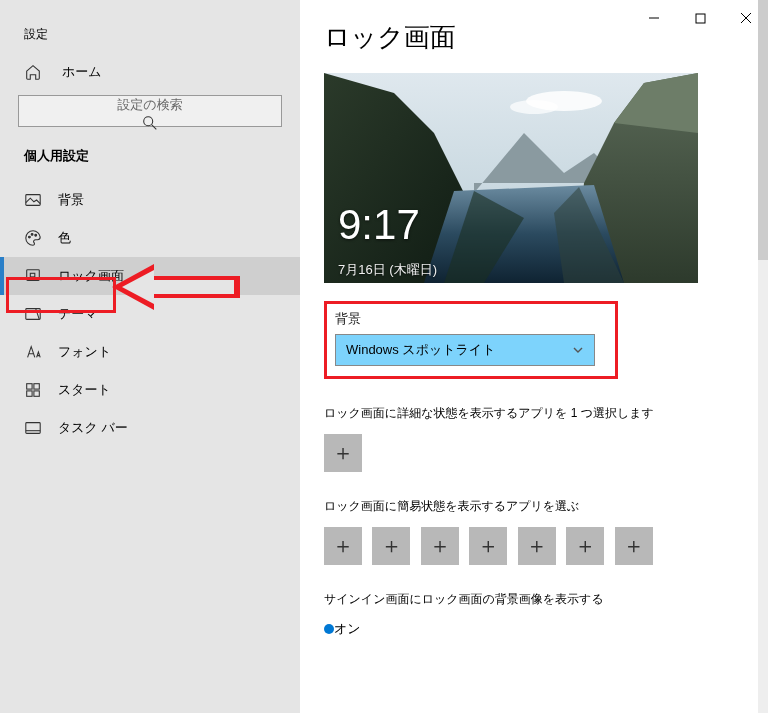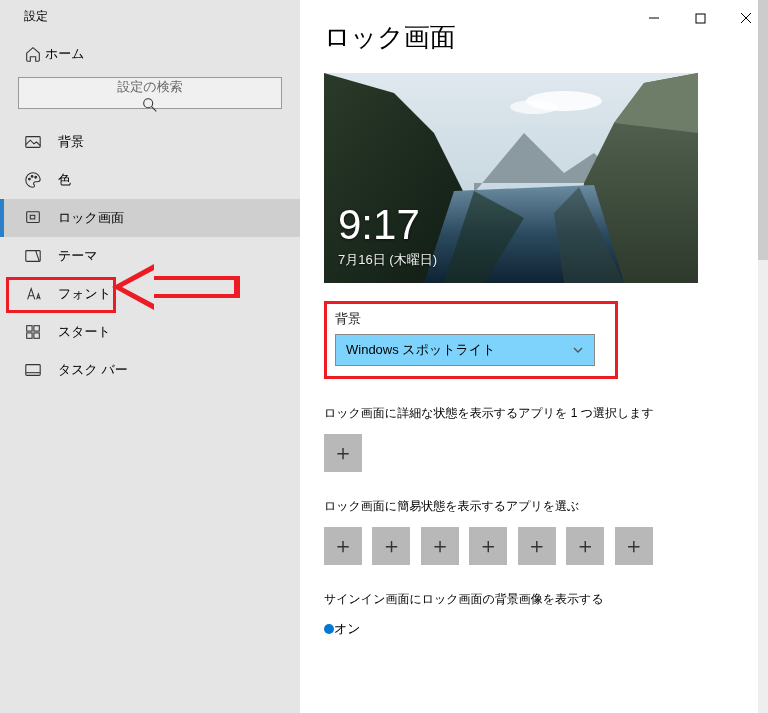--- a/index.html
+++ b/index.html
@@ -1,37 +1,37 @@
 <!DOCTYPE html>
 <html><head>
 <meta charset="utf-8">
 <style>
 * { margin: 0; padding: 0; box-sizing: border-box; font-family: "Yu Gothic UI", "Segoe UI", sans-serif; }
 body { width: 768px; height: 713px; background: #fff; overflow: hidden; position: relative; }
 .container { display: flex; width: 100%; height: 100%; }
-.sidebar { width: 300px; background: #e5e5e5; padding-top: 8px; position: relative; }
+.sidebar { width: 300px; background: #e5e5e5; padding-top: 26px; position: relative; }
 .main { flex: 1; background: #fff; padding: 14px 0 0 0; position: relative; overflow-y: auto; }
 .main-inner { padding: 0 24px 0 24px; }
 
 .app-title { font-size: 12px; padding: 0 0 10px 24px; color: #000; }
-.home-row { display: flex; align-items: center; gap: 3px; padding: 10px 24px 14px 24px; font-size: 13px; }
+.home-row { display: flex; align-items: center; gap: 20px; padding: 10px 24px 14px 24px; font-size: 13px; }
 .search-box { margin: 0 18px 14px 18px; height: 32px; border: 1px solid #999; background: #f0f0f0; display: flex; align-items: center; padding: 0 10px; color: #666; font-size: 13px; flex-direction: column; }
 .search-box .ph { flex: 1; }
 .section-head { font-weight: bold; font-size: 13px; padding: 6px 24px 16px 24px; }
 .nav-item { display: flex; align-items: center; gap: 16px; padding: 10px 24px; font-size: 13px; position: relative; }
 .nav-item.selected { background: #cfcfcf; }
 .nav-item.selected::before { content: ""; position: absolute; left: 0; top: 0; bottom: 0; width: 4px; background: #2a7fc8; }
 .icon { width: 18px; height: 18px; display: inline-flex; align-items: center; justify-content: center; stroke: #333; fill: none; stroke-width: 1.2; }
 
 .page-title { font-size: 26px; font-weight: 400; margin: 6px 0 18px 0; }
 .preview-label { font-size: 15px; margin-bottom: 10px; }
 .preview-box { width: 374px; height: 210px; position: relative; overflow: hidden; margin-bottom: 18px; }
 .preview-svg { width: 100%; height: 100%; display: block; }
 .preview-time { position: absolute; left: 14px; bottom: 34px; color: #fff; font-size: 42px; font-weight: 300; text-shadow: 0 1px 3px rgba(0,0,0,.6); }
-.preview-date { position: absolute; left: 14px; bottom: 14px; color: #f0f0f0; font-size: 13px; text-shadow: 0 1px 2px rgba(0,0,0,.6); }
+.preview-date { position: absolute; left: 14px; bottom: 4px; color: #f0f0f0; font-size: 13px; text-shadow: 0 1px 2px rgba(0,0,0,.6); }
 
 .field-label { font-size: 13px; color: #222; margin-bottom: 6px; }
 .dropdown { width: 260px; height: 32px; border: 1px solid #888; background: #7dd3fc; display: flex; align-items: center; padding: 0 10px; font-size: 13px; justify-content: space-between; }
 .dropdown .chev { width: 12px; height: 12px; }
 
 .highlight-block { border: 3px solid #ed1c24; padding: 6px 8px 10px 8px; width: 294px; margin-bottom: 26px; }
 
 .desc-text { font-size: 12px; margin-bottom: 12px; }
 .plus-tile { width: 38px; height: 38px; background: #b8b8b8; display: inline-flex; align-items: center; justify-content: center; color: #333; font-size: 22px; margin-right: 6px; }
 .tile-row { margin-bottom: 26px; }
@@ -68,20 +68,21 @@
     <div class="search-box">
       <span class="ph">設定の検索</span>
       <span class="icon">
         <svg viewBox="0 0 20 20">
             <circle cx="8" cy="8" r="5"></circle>
             <path d="M12 12l5 5"></path>
           </svg>
       </span>
     </div>
 
+    <div class="section-head">個人用設定</div>
 
     <div class="nav-item">
       <span class="icon">
           <svg viewBox="0 0 20 20">
             <rect x="2" y="4" width="16" height="12" rx="1"></rect>
             <path d="M2 13l5-5 4 4 3-2 4 4"></path>
           </svg>
         </span>
       <span>背景</span>
     </div>

